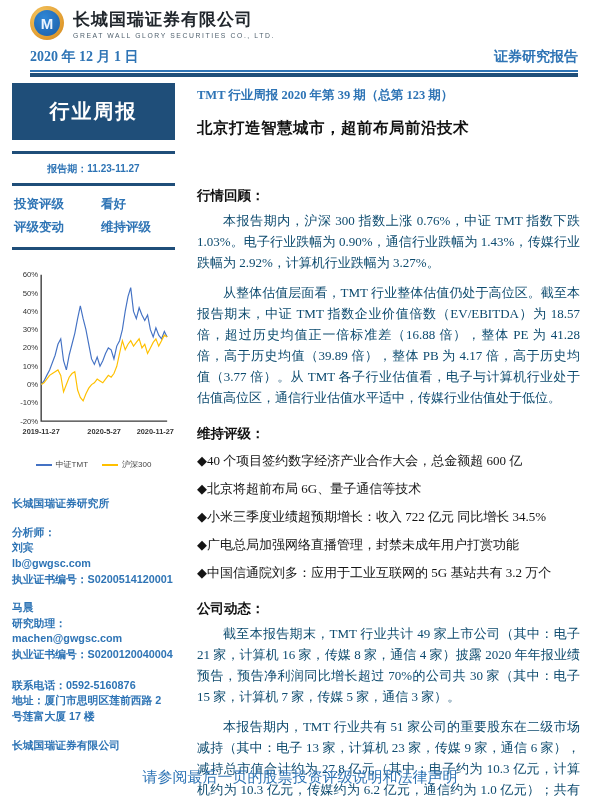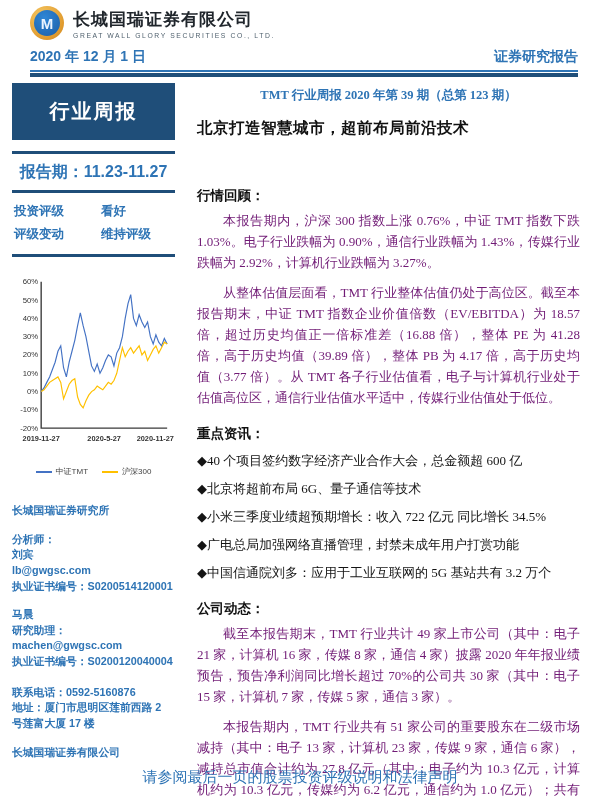--- a/index.html
+++ b/index.html
@@ -12,61 +12,61 @@
   .logo { width:34px; height:34px; border-radius:50%;
           background:radial-gradient(circle at 35% 30%, #f6c864, #e executes 0, #e09a2d 70%, #c9821f);
           background:radial-gradient(circle at 35% 30%, #f6c864, #e09a2d 70%, #c9821f);
           display:flex; align-items:center; justify-content:center; flex:0 0 auto; }
   .logo-inner { width:26px; height:26px; border-radius:50%; background:radial-gradient(circle at 40% 30%, #2f86d6, #1b5ea6);
           color:#eaf4ff; font-family:"Liberation Sans",sans-serif; font-weight:bold; font-size:15px;
           display:flex; align-items:center; justify-content:center; }
   .brand-text .cn { font-family:"Liberation Sans","DejaVu Sans",sans-serif; font-weight:bold; font-size:17px; color:#20262c; letter-spacing:1px; }
   .brand-text .en { font-family:"Liberation Sans","DejaVu Sans",sans-serif; font-size:6.8px; color:#50616e; letter-spacing:1.6px; margin-top:1px; }
   .date-row { display:flex; justify-content:space-between; align-items:flex-end; margin-top:8px;
-              font-family:Liberation Sans, sans-serif; }
+              font-family:Liberation Serif, serif; }
   .date-row .date { color:#2e74b5; font-weight:bold; font-size:14px; }
   .date-row .rtype { color:#2e74b5; font-weight:bold; font-size:14px; }
   .header-rule { margin-top:4px; border-top:2px solid #2e74b5; border-bottom:4px solid #1f4e79; height:7px; }
 
   
   .columns { display:flex; padding:6px 20px 0 12px; gap:22px; }
   .sidebar { width:163px; flex:0 0 auto; }
   .main { flex:1; min-width:0; }
 
   
   .report-kind-box { background:#1f4e79; color:#ffffff; font-family:Liberation Mono, monospace;
         font-weight:bold; font-size:20px; letter-spacing:2px; text-align:center; padding:15px 0; }
   .side-rule { border:0; border-top:3px solid #1f4e79; margin:11px 0 0 0; }
   .period { color:#2e74b5; font-family:"Liberation Sans","DejaVu Sans",sans-serif; font-weight:bold;
-        font-size:16px; text-align:center; padding:8px 0 7px 0; }
+        font-size:10px; text-align:center; padding:8px 0 7px 0; }
   .ratings { padding:7px 2px 6px 2px; }
   .rating-row { display:flex; justify-content:space-between; color:#2e74b5; font-family:"Liberation Sans","DejaVu Sans",sans-serif;
         font-weight:bold; font-size:12.5px; padding:3px 0; }
   .rating-row .val { width:72px; text-align:left; }
   .chart-wrap { margin-top:18px; }
   .chart-wrap svg { display:block; }
   .tick { font:8px "Liberation Sans",sans-serif; fill:#333333; }
   .xtick { font:7.6px "Liberation Sans",sans-serif; fill:#333333; font-weight:bold; }
   .legend { display:flex; justify-content:center; gap:14px; margin-top:3px; align-items:center; }
   .legend-item { display:flex; align-items:center; gap:4px; }
   .legend-swatch { width:16px; height:2px; }
   .legend-label { font:8px "Liberation Sans",sans-serif; color:#444; }
   .side-info { color:#2e74b5; font-family:"Liberation Sans","DejaVu Sans",sans-serif; font-weight:bold; font-size:10.8px; line-height:1.45; }
   .side-info .grp { margin-top:13px; }
   .side-info .grp.first { margin-top:26px; }
   .side-info .grp.gap { margin-top:15px; }
 
   
-  .issue-line { color:#2e74b5; font-weight:bold; font-size:12.5px; text-align:center; margin-top:4px; }
+  .issue-line { color:#2e74b5; font-weight:bold; font-size:12.5px; text-align:left; margin-top:4px; }
   .headline { color:#111; font-weight:bold; font-size:15.5px; margin-top:14px; letter-spacing:0.5px;
         font-family:"Liberation Sans","DejaVu Sans",sans-serif; }
   .sec-title { font-weight:bold; font-size:13.5px; color:#111; margin-top:17px;
         font-family:"Liberation Sans","DejaVu Sans",sans-serif; }
   .sec-title.first { margin-top:48px; }
-  .para { font-size:13px; line-height:1.62; text-align:justify; text-indent:2em; margin-top:5px; color:#701a75; }
+  .para { font-size:13px; line-height:1.62; text-align:justify; text-indent:2em; margin-top:5px; color:#0c4a6e; }
   .bullet { font-size:13px; line-height:1.45; margin-top:9px; color:#141414; text-align:justify; }
 
   .footer { position:absolute; left:0; right:0; bottom:13px; text-align:center;
         color:#2e74b5; font-size:15px; }
 </style>
 </head>
 <body>
 
 <div class="header">
   <div class="brand-row">
@@ -157,21 +157,21 @@
   </div>
 
   <div class="main">
     <div class="issue-line">TMT 行业周报 2020 年第 39 期（总第 123 期）</div>
     <div class="headline">北京打造智慧城市，超前布局前沿技术</div>
 
     <div class="sec-title first">行情回顾：</div>
     <p class="para">本报告期内，沪深 300 指数上涨 0.76%，中证 TMT 指数下跌 1.03%。电子行业跌幅为 0.90%，通信行业跌幅为 1.43%，传媒行业跌幅为 2.92%，计算机行业跌幅为 3.27%。</p>
     <p class="para" style="margin-top:9px">从整体估值层面看，TMT 行业整体估值仍处于高位区。截至本报告期末，中证 TMT 指数企业价值倍数（EV/EBITDA）为 18.57 倍，超过历史均值正一倍标准差（16.88 倍），整体 PE 为 41.28 倍，高于历史均值（39.89 倍），整体 PB 为 4.17 倍，高于历史均值（3.77 倍）。从 TMT 各子行业估值看，电子与计算机行业处于估值高位区，通信行业估值水平适中，传媒行业估值处于低位。</p>
 
-    <div class="sec-title">重点资讯：</div>
+    <div class="sec-title">维持评级：</div>
     <div class="bullet">◆40 个项目签约数字经济产业合作大会，总金额超 600 亿</div>
     <div class="bullet">◆北京将超前布局 6G、量子通信等技术</div>
     <div class="bullet">◆小米三季度业绩超预期增长：收入 722 亿元 同比增长 34.5%</div>
     <div class="bullet">◆广电总局加强网络直播管理，封禁未成年用户打赏功能</div>
     <div class="bullet">◆中国信通院刘多：应用于工业互联网的 5G 基站共有 3.2 万个</div>
 
     <div class="sec-title">公司动态：</div>
     <p class="para">截至本报告期末，TMT 行业共计 49 家上市公司（其中：电子 21 家，计算机 16 家，传媒 8 家，通信 4 家）披露 2020 年年报业绩预告，预告净利润同比增长超过 70%的公司共 30 家（其中：电子 15 家，计算机 7 家，传媒 5 家，通信 3 家）。</p>
     <p class="para" style="margin-top:9px">本报告期内，TMT 行业共有 51 家公司的重要股东在二级市场减持（其中：电子 13 家，计算机 23 家，传媒 9 家，通信 6 家），减持总市值合计约为 27.8 亿元（其中：电子约为 10.3 亿元，计算机约为 10.3 亿元，传媒约为 6.2 亿元，通信约为 1.0 亿元）；共有 3 家公司的重要股东在二级市场增持（其中：电子 1 家，计算机 1 家，传媒 1 家），增持总市值合计约为 9100 万元（其中：电子约为 2400 万元，计算机约为 3000 万元，传媒约 3700 万元）。</p>
 

